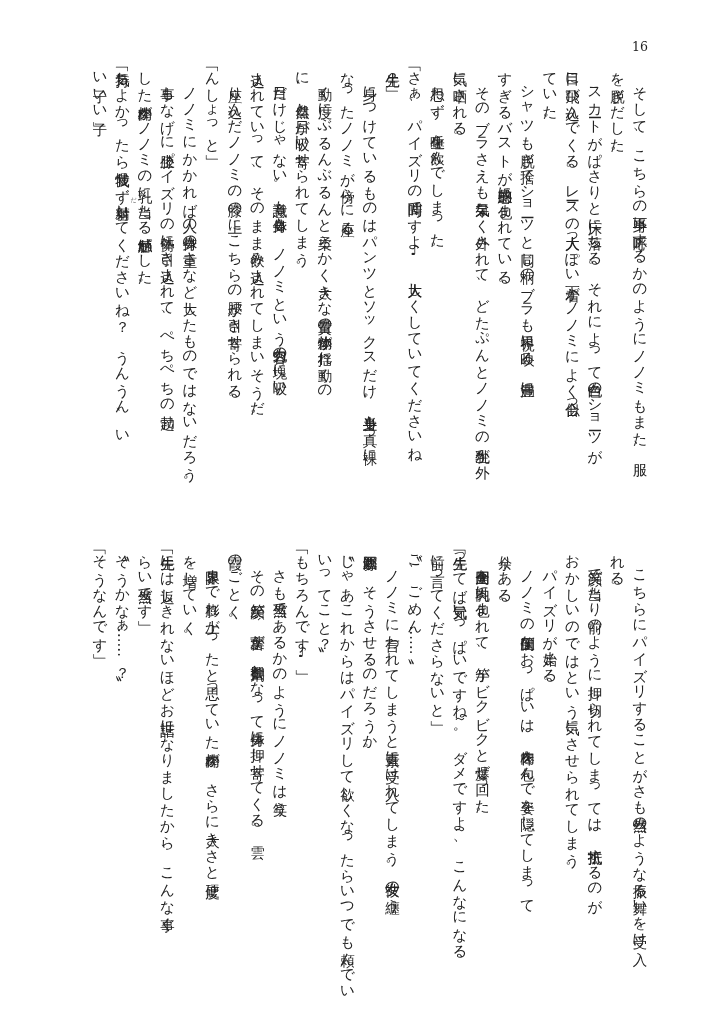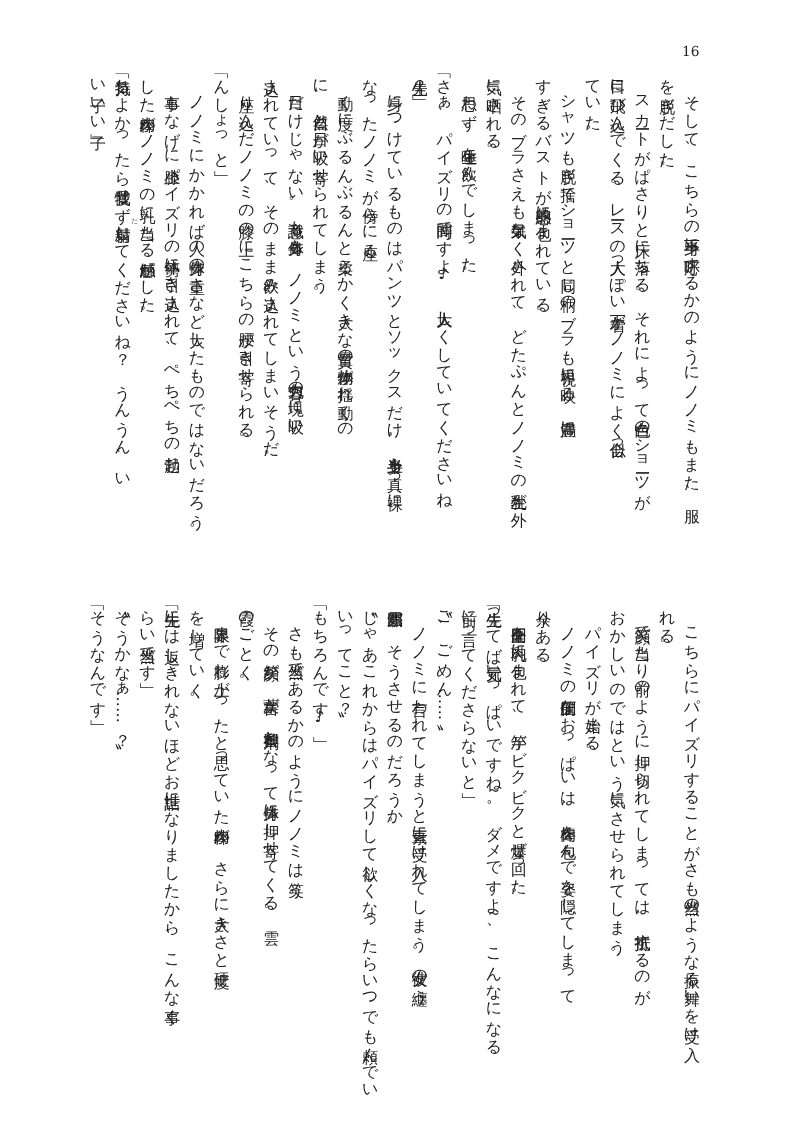--- a/index.html
+++ b/index.html
@@ -1,17 +1,17 @@
 <!DOCTYPE html>
 <html><head>
   <meta charset="utf-8">
   <style>
     html, body { margin: 0; padding: 0; background: #ffffff; }
     body { width: 720px; height: 1022px; position: relative; overflow: hidden; }
-    .page { position: absolute; left: 0; top: 0; width: 691px; height: 1022px; background: #ffffff; }
+    .page { position: absolute; left: 12px; top: 0; width: 691px; height: 1022px; background: #ffffff; }
     .page-number {
       position: absolute; left: 616px; top: 39px; width: 24px; text-align: center;
       font-family: "DejaVu Serif", serif; font-size: 12.5px; color: #222; line-height: 16px;
     }
     .block {
       position: absolute; right: 52px; width: 563px; height: 435px;
       writing-mode: vertical-rl; -webkit-writing-mode: vertical-rl;
       font-family: "DejaVu Serif", "Liberation Serif", serif;
       font-size: 14.5px; line-height: 22.5px; color: #222;
     }

